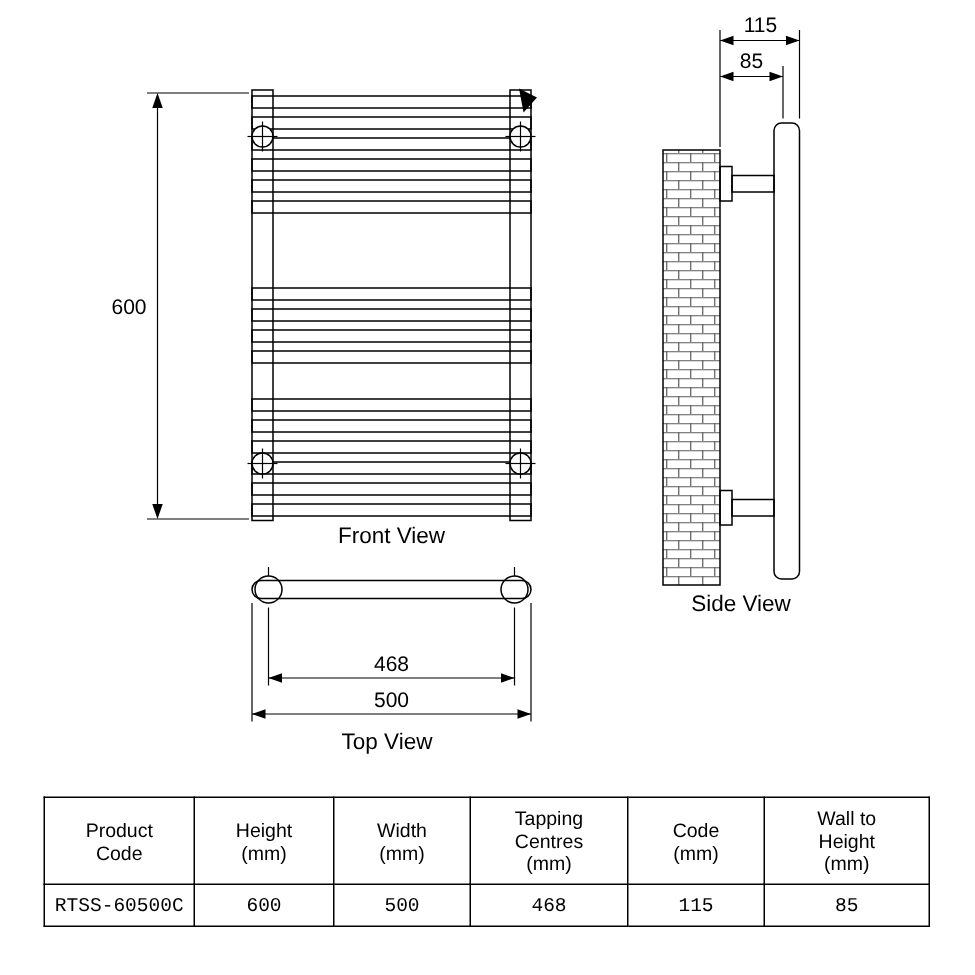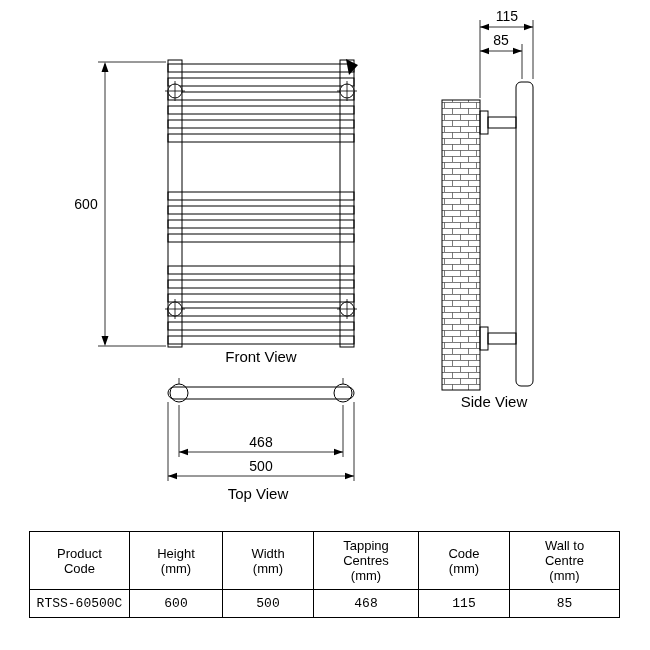--- a/index.html
+++ b/index.html
@@ -185,21 +185,21 @@
         <th>Height
 (mm)</th>
         <th>Width
 (mm)</th>
         <th>Tapping
 Centres
 (mm)</th>
         <th>Code
 (mm)</th>
         <th>Wall to
-Centre
+Height
 (mm)</th>
       </tr>
     </thead>
     <tbody>
       <tr>
         <td>RTSS-60500C</td>
         <td>600</td>
         <td>500</td>
         <td>468</td>
         <td>115</td>

